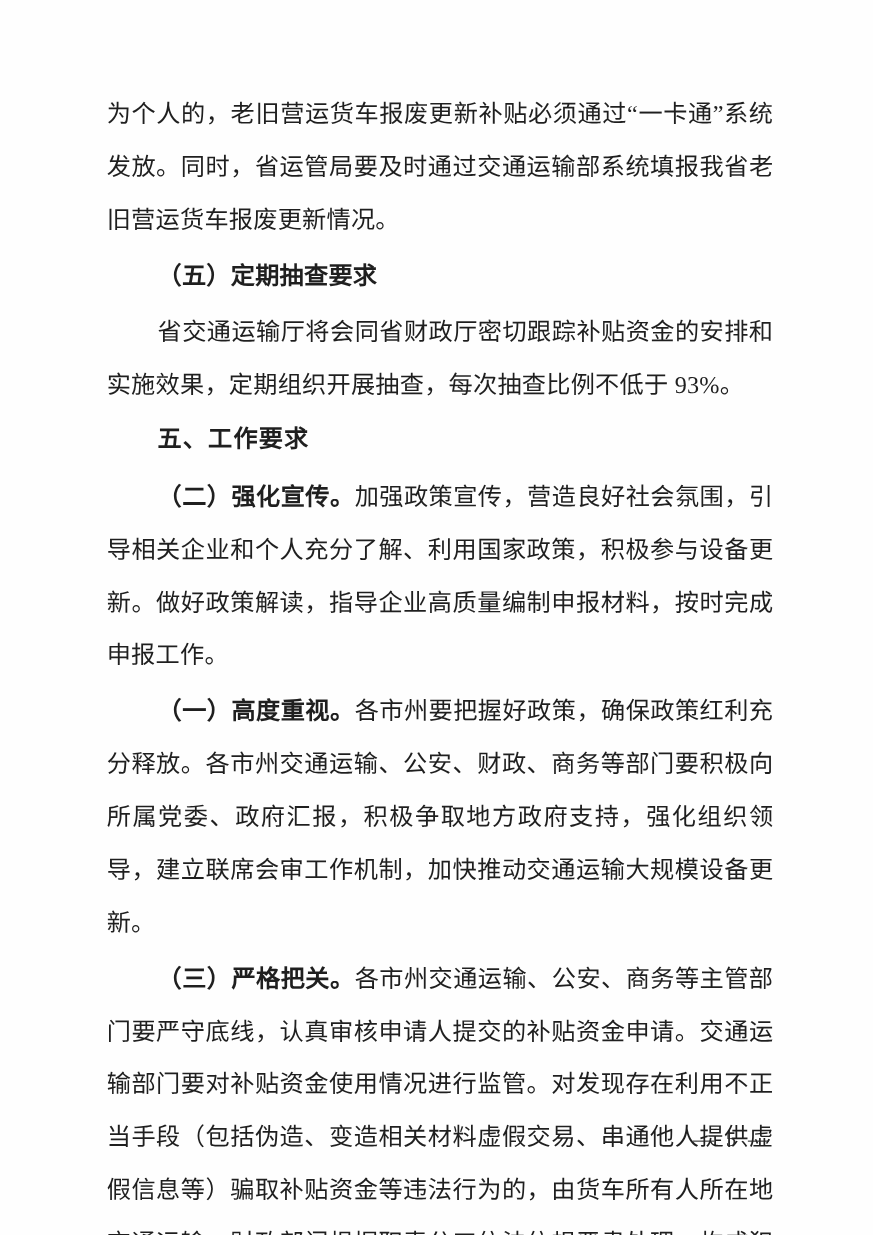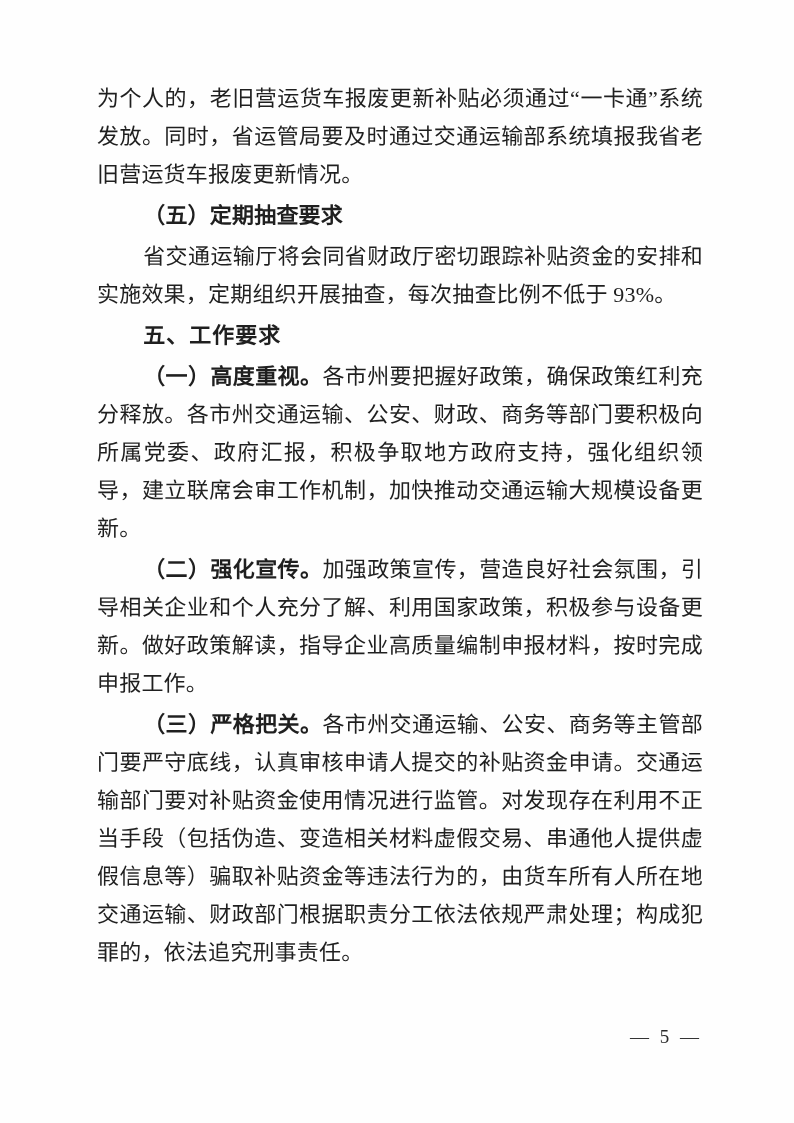--- a/index.html
+++ b/index.html
@@ -24,36 +24,36 @@
     width: 606px;
     font-size: 22px;
     line-height: 39px;
     text-align: justify;
     letter-spacing: 0.2px;
   }
   .doc-body p, .doc-body h2, .doc-body h3 {
     margin: 3px 0 0 0;
     padding: 0;
     font-size: 22px;
-    line-height: 38px;
+    line-height: 48px;
     font-weight: normal;
   }
   .doc-body > :first-child {
     margin-top: 0;
   }
   .indent {
     text-indent: 2.1em;
   }
   h3.sub-heading {
     font-weight: bold;
     text-align: left;
     font-family: Liberation Serif, serif;
   }
   h2.main-heading {
-    font-family: Liberation Serif, serif;
+    font-family: Liberation Mono, monospace;
     font-weight: bold;
     text-align: left;
     letter-spacing: 1px;
   }
   .lead {
     font-weight: bold;
   }
   .attachment {
     margin-top: 31px !important;
     padding-left: 108px;
@@ -81,23 +81,23 @@
   <div class="doc-body">
 
     <p>为个人的，老旧营运货车报废更新补贴必须通过“一卡通”系统发放。同时，省运管局要及时通过交通运输部系统填报我省老旧营运货车报废更新情况。</p>
 
     <h3 class="sub-heading indent">（五）定期抽查要求</h3>
 
     <p class="indent">省交通运输厅将会同省财政厅密切跟踪补贴资金的安排和实施效果，定期组织开展抽查，每次抽查比例不低于 93%。</p>
 
     <h2 class="main-heading indent">五、工作要求</h2>
 
+    <p class="indent"><span class="lead">（二）强化宣传。</span><span>加强政策宣传，营造良好社会氛围，引导相关企业和个人充分了解、利用国家政策，积极参与设备更新。做好政策解读，指导企业高质量编制申报材料，按时完成申报工作。</span></p>
+
     <p class="indent"><span class="lead">（一）高度重视。</span><span>各市州要把握好政策，确保政策红利充分释放。各市州交通运输、公安、财政、商务等部门要积极向所属党委、政府汇报，积极争取地方政府支持，强化组织领导，建立联席会审工作机制，加快推动交通运输大规模设备更新。</span></p>
-
-    <p class="indent"><span class="lead">（二）强化宣传。</span><span>加强政策宣传，营造良好社会氛围，引导相关企业和个人充分了解、利用国家政策，积极参与设备更新。做好政策解读，指导企业高质量编制申报材料，按时完成申报工作。</span></p>
 
     <p class="indent"><span class="lead">（三）严格把关。</span><span>各市州交通运输、公安、商务等主管部门要严守底线，认真审核申请人提交的补贴资金申请。交通运输部门要对补贴资金使用情况进行监管。对发现存在利用不正当手段（包括伪造、变造相关材料虚假交易、串通他人提供虚假信息等）骗取补贴资金等违法行为的，由货车所有人所在地交通运输、财政部门根据职责分工依法依规严肃处理；构成犯罪的，依法追究刑事责任。</span></p>
 
 
   </div>
 
   <div class="page-number">— 5 —</div>
 
 </div>
 

